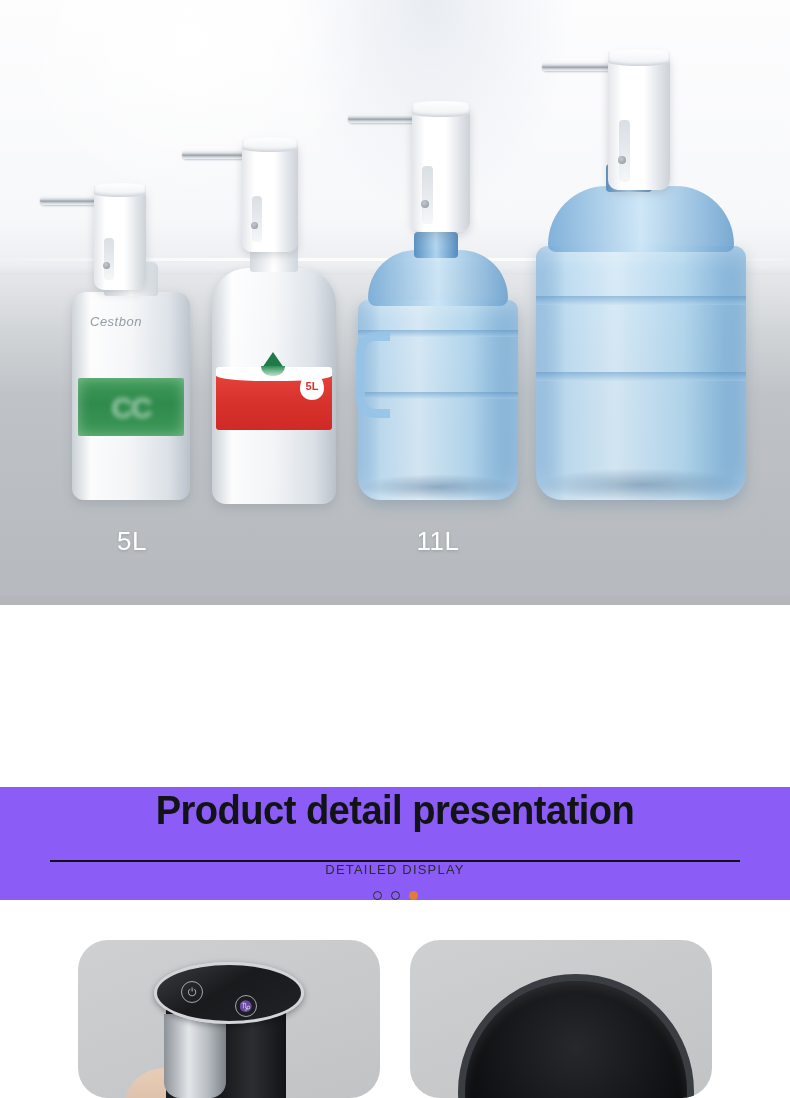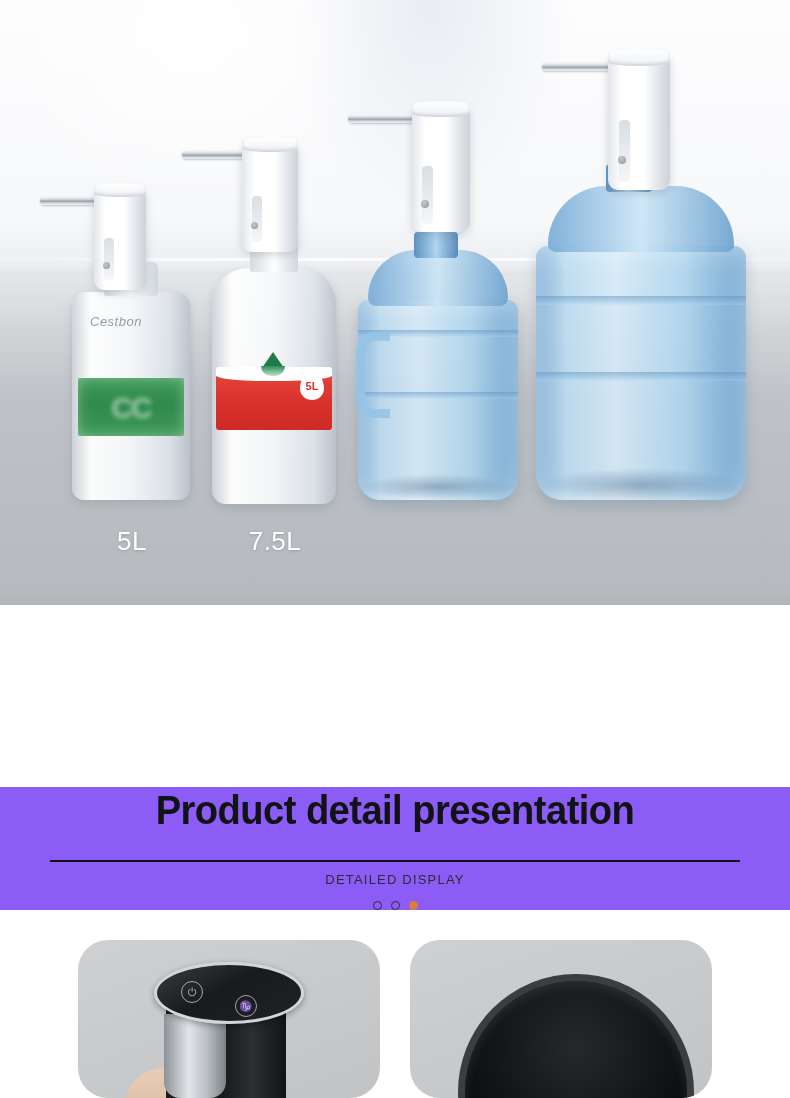--- a/index.html
+++ b/index.html
@@ -149,21 +149,21 @@
   .headline {
     text-align:center; margin-top:182px;
     font-size:41px; font-weight:bold; color:#111315;
     letter-spacing:-.6px; transform:scaleX(.93); transform-origin:center;
   }
   .divider {
     width:690px; height:2px; background:#111315;
     margin:26px auto 0;
   }
   .subtitle {
-    text-align:center; margin-top:10px;
+    text-align:center; 
     font-size:13px; color:#2b2d2f; letter-spacing:1.2px;
   }
   .dots {
     display:flex; justify-content:center; align-items:center;
     gap:9px; margin-top:14px;
   }
   .dot { width:9px; height:9px; border-radius:50%; }
   .dot.hollow { border:1.6px solid #2b2d2f; background:transparent; }
   .dot.filled { background:#e07b3c; }
 
@@ -292,21 +292,21 @@
 
     <div class="pump">
       <div class="spout" style="left:542px; top:62px; width:96px;"></div>
       <div class="body" style="left:608px; top:52px; width:62px; height:138px;"></div>
       <div class="cap" style="left:608px; top:49px; width:62px; height:17px;"></div>
       <div class="groove" style="left:619px; top:120px; width:11px; height:62px;"></div>
       <div class="led" style="left:618px; top:156px; width:8px; height:8px;"></div>
     </div>
 
     <div class="cap-label" style="left:78px; top:526px; width:108px;">5L</div>
-    <div class="cap-label" style="left:216px; top:526px; width:118px;">7.5L</div>
+    <div class="cap-label" style="left:382px; top:526px; width:112px;">11L</div>
   </div>
 
   <div class="detail-section">
     <div class="headline">Product detail presentation</div>
     <div class="divider"></div>
     <div class="subtitle">DETAILED DISPLAY</div>
     <div class="dots">
       <span class="dot hollow"></span>
       <span class="dot hollow"></span>
       <span class="dot filled"></span>

